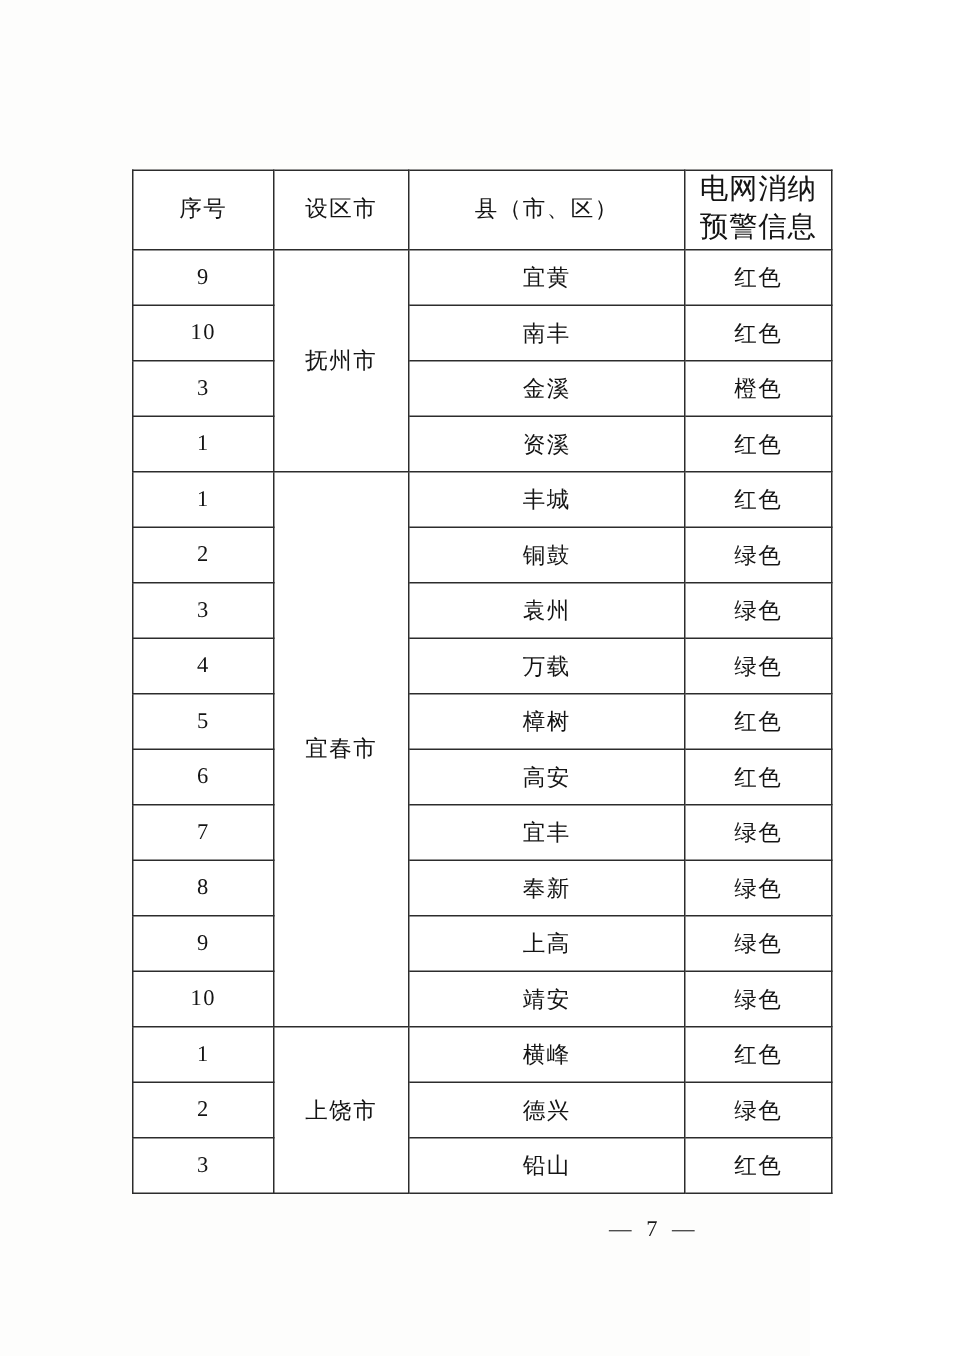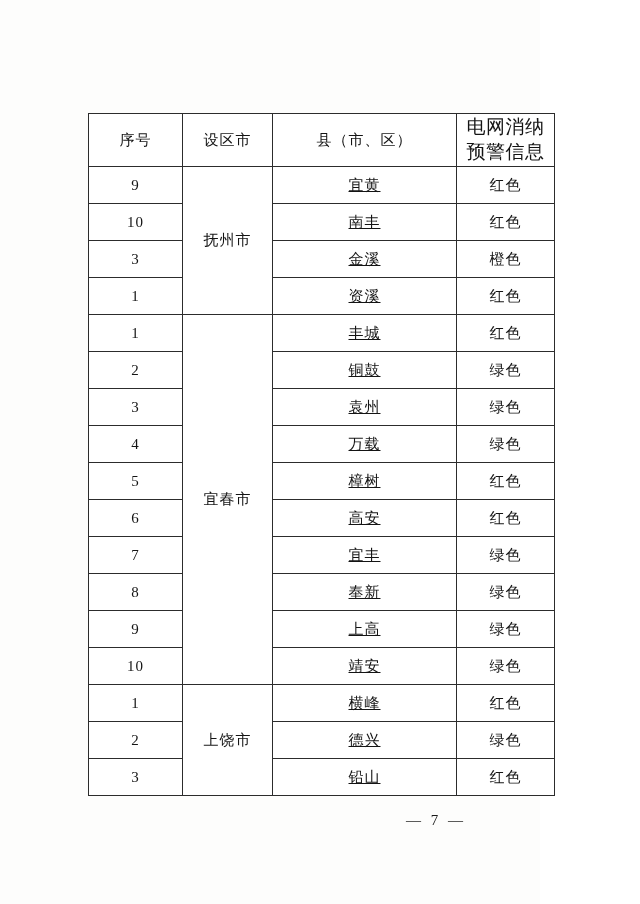--- a/index.html
+++ b/index.html
@@ -69,21 +69,20 @@
     font-size: 14.5px;
     letter-spacing: 0;
   }
   td.city-cell {
     font-size: 16px;
     letter-spacing: 2px;
   }
   td.county-cell {
     font-size: 15.5px;
     letter-spacing: 2px;
-    text-decoration: underline;
   }
   td.warn-cell {
     font-size: 14.5px;
     letter-spacing: 1px;
     margin-left: 41px;
   }
   .group-sep td {
     border-top: 1px solid #2c2c2c;
   }
   .page-number {

